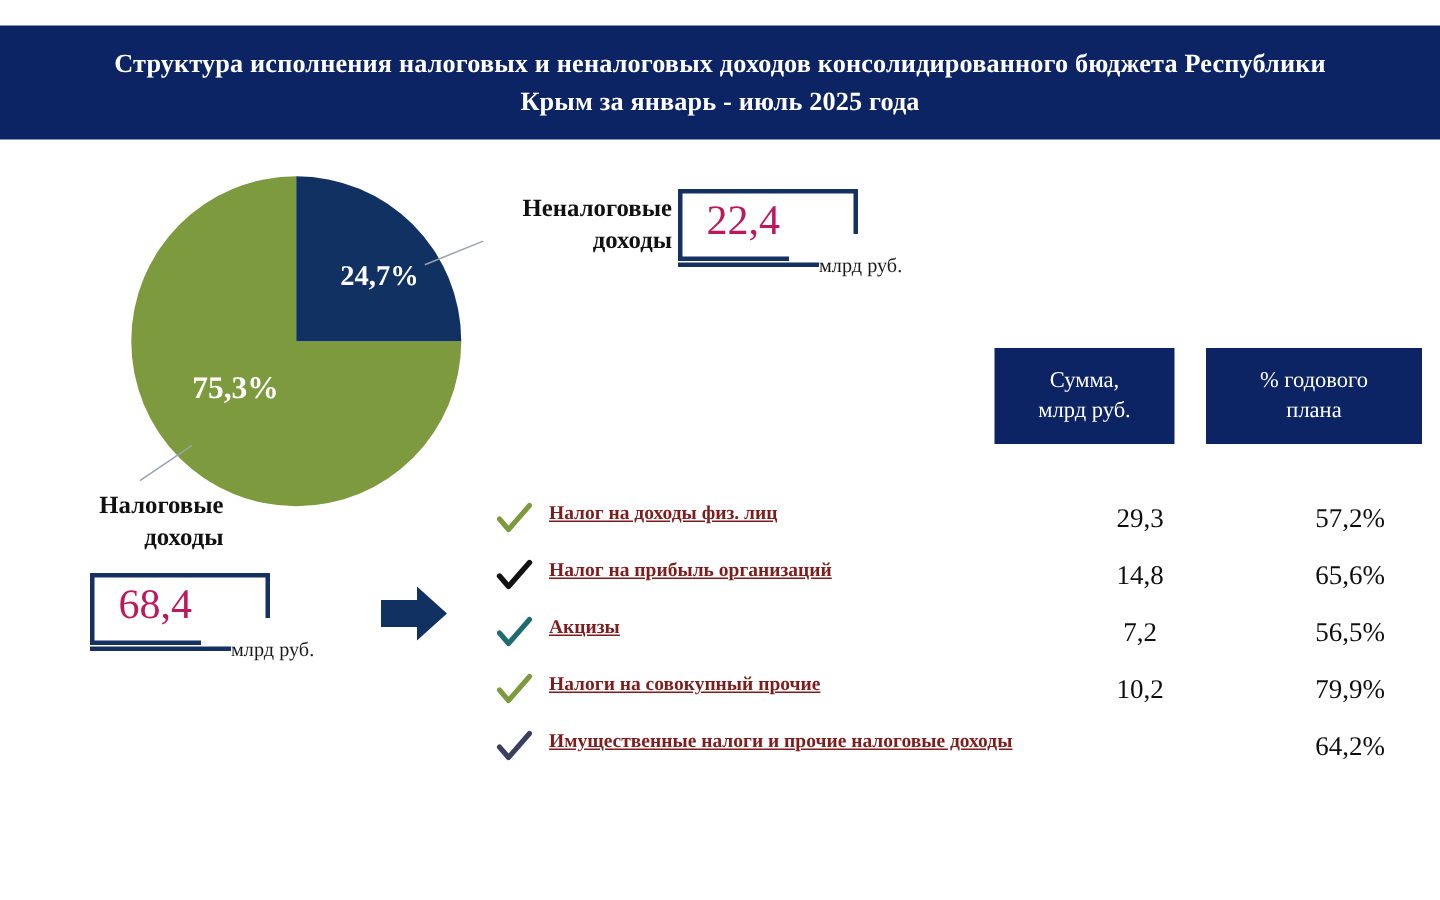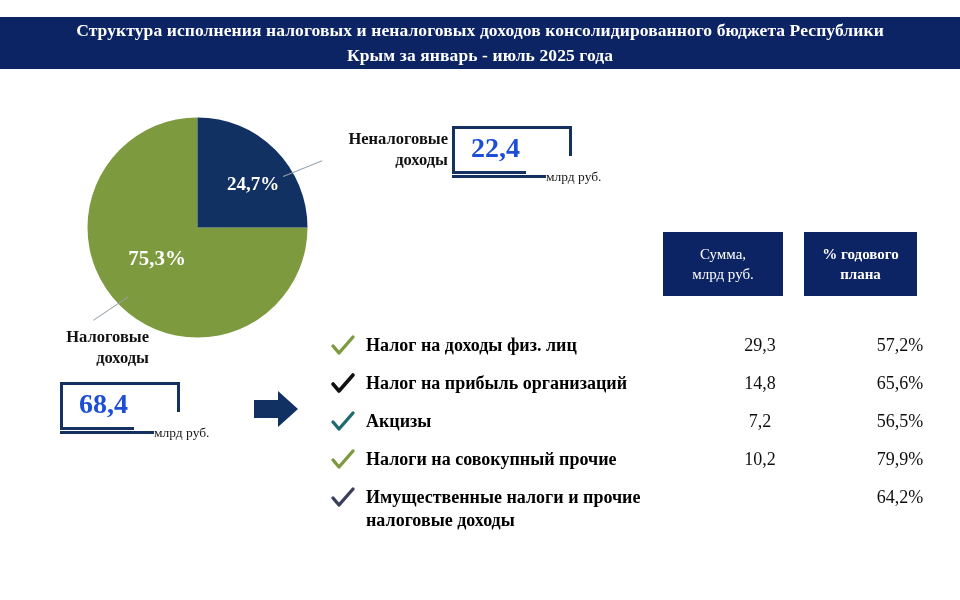--- a/index.html
+++ b/index.html
@@ -14,21 +14,21 @@
     overflow: hidden;
     position: relative;
   }
 
   
   .banner {
     position: absolute;
     left: 0;
     top: 17px;
     width: 960px;
-    height: 52px;
+    height: 76px;
     background: #0d2464;
     display: flex;
     align-items: center;
     justify-content: center;
   }
   .banner-title {
     color: #ffffff;
     font-size: 17.5px;
     font-weight: bold;
     line-height: 1.45;
@@ -94,22 +94,22 @@
     box-sizing: border-box;
   }
   
   .callout-notch {
     position: absolute;
     background: #ffffff;
   }
   .callout-value {
     position: absolute;
     font-size: 28px;
-    font-weight: bold;
-    color: #1d4ed8;
+    font-weight: normal;
+    color: #be185d;
     white-space: nowrap;
   }
   .callout-unit {
     position: absolute;
     font-size: 13.5px;
     color: #1a1a1a;
     white-space: nowrap;
   }
 
   
@@ -150,21 +150,21 @@
     font-size: 15px;
     line-height: 1.35;
     text-align: center;
     display: flex;
     align-items: center;
     justify-content: center;
     box-sizing: border-box;
     padding: 4px 6px;
   }
   #col-head-sum { left: 663px; top: 232px; width: 120px; height: 64px; }
-  #col-head-pct { left: 804px; top: 232px; width: 113px; height: 64px; font-weight: bold; }
+  #col-head-pct { left: 804px; top: 232px; width: 144px; height: 64px; }
 
   
   .rows {
     position: absolute;
     left: 330px;
     top: 330px;
     width: 600px;
   }
   .row {
     position: relative;
@@ -177,25 +177,26 @@
     left: 0;
     top: 4px;
     width: 26px;
     height: 24px;
   }
   .row-label {
     position: absolute;
     left: 36px;
     top: 0;
     width: 340px;
-    font-size: 18px;
+    font-size: 13px;
     font-weight: bold;
-    color: #000000;
+    color: #7f1d1d;
     line-height: 1.26;
     padding-top: 4px;
+    text-decoration: underline;
   }
   .row-sum {
     position: absolute;
     left: 370px;
     top: 0;
     width: 120px;
     text-align: center;
     font-size: 18px;
     color: #0f0f0f;
     padding-top: 5px;

